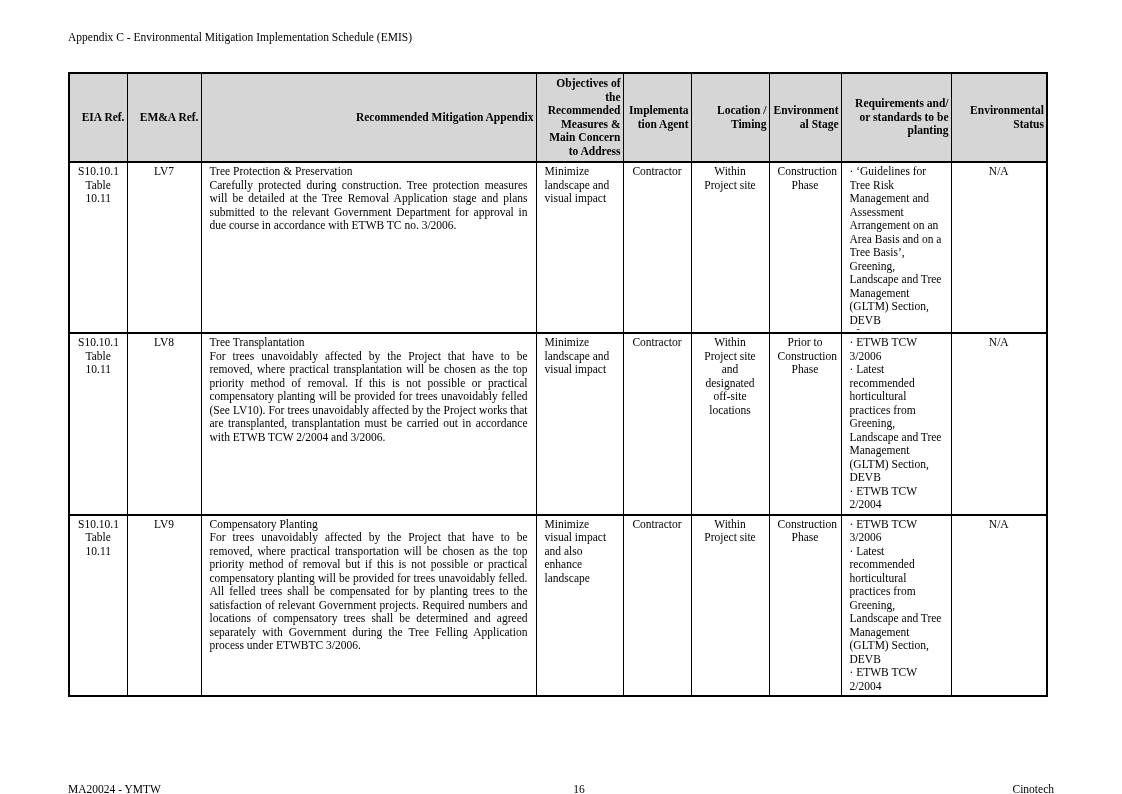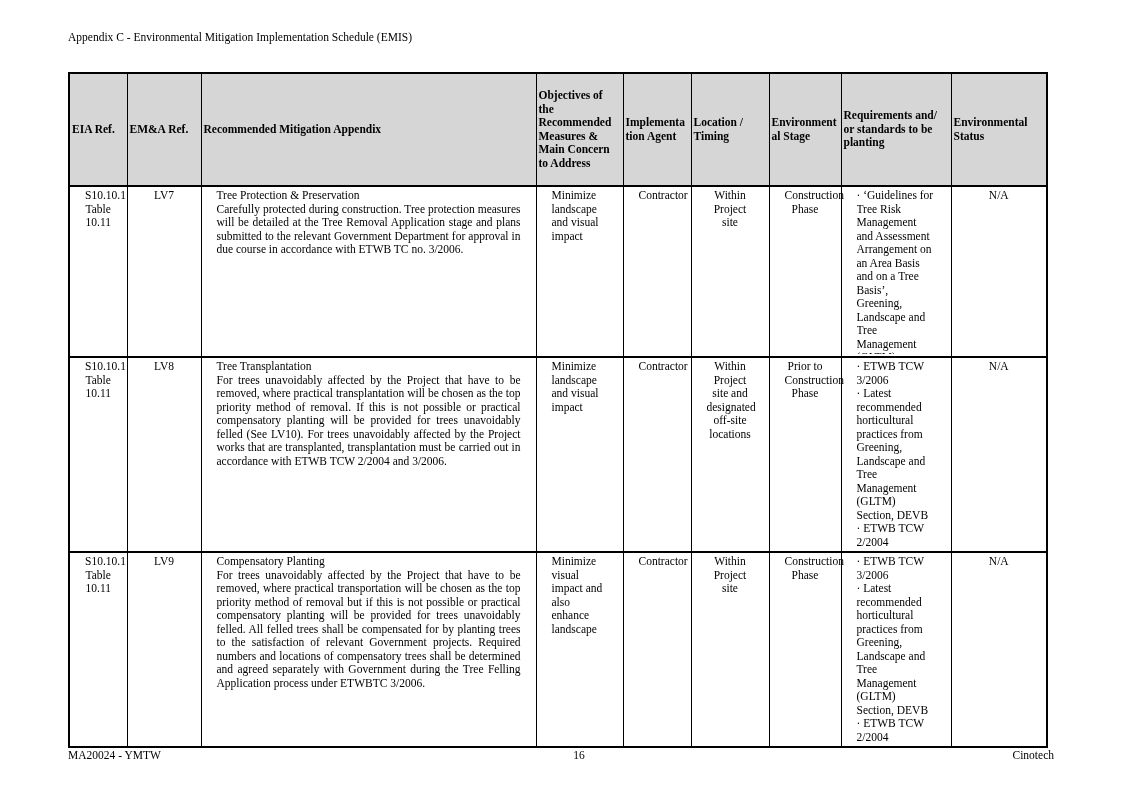--- a/index.html
+++ b/index.html
@@ -24,38 +24,38 @@
     border: 2px solid #000;
     font-size: 11.5px;
     line-height: 13.5px;
   }
   table.emis th, table.emis td {
     border-left: 1px solid #000;
     border-right: 1px solid #000;
     border-top: 2px solid #000;
     border-bottom: 2px solid #000;
     vertical-align: top;
-    padding: 2px 15px;
+    padding: 2px 8px;
   }
   table.emis th {
     background: #d6d6d6;
     font-weight: bold;
-    text-align: left;
+    text-align: right;
     vertical-align: middle;
     overflow-wrap: break-word;
-    padding: 15px 2px;
+    padding: 3px 2px;
   }
   td.c-center { text-align: center; }
   td.c-measures { text-align: justify; }
   .measure-title { display: block; text-align: left; }
   .req-item::before { content: "· "; }
   .clip { height: 165px; overflow: hidden; }
   .line { text-align: center; }
   .footer {
-    position: absolute; left: 68px; top: 749px; width: 986px;
+    position: absolute; left: 68px; top: 783px; width: 986px;
     font-size: 11.5px;
     display: flex; align-items: center;
   }
   .footer .f-left  { flex: 1; text-align: left; }
   .footer .f-center{ flex: 0 0 auto; text-align: center; margin-left: 36px; }
   .footer .f-right { flex: 1; text-align: right; }
 </style>
 </head>
 <body>
 

